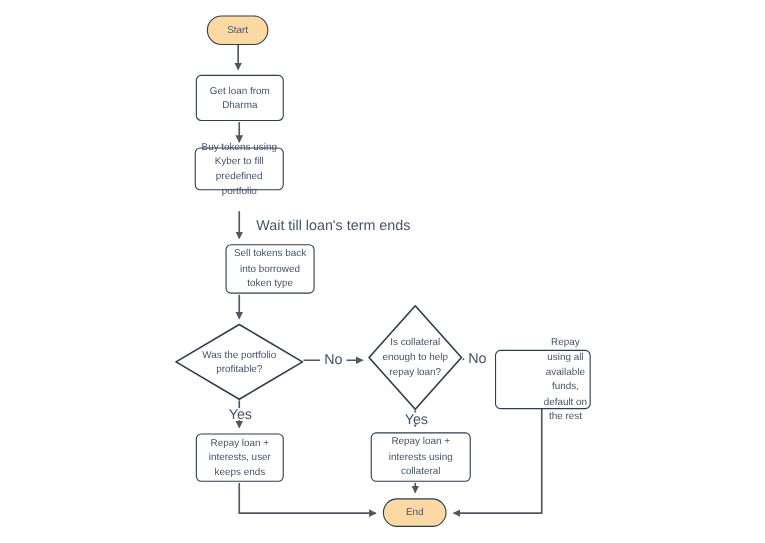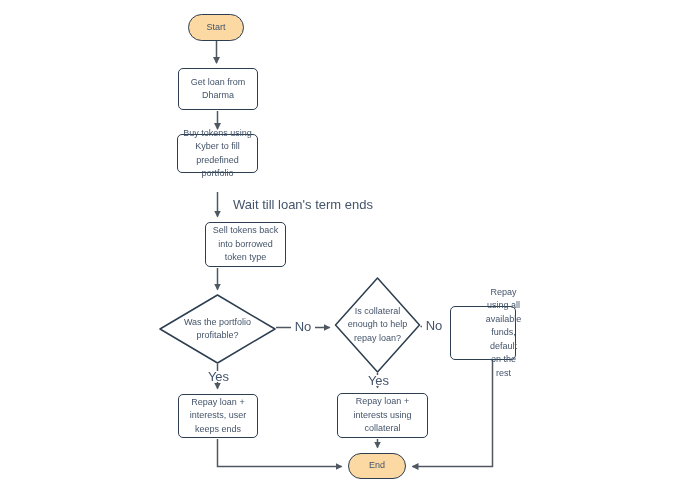--- a/index.html
+++ b/index.html
@@ -47,21 +47,21 @@
     padding: 0 2px;
     white-space: nowrap;
   }
   
   .n-start           { left: 188px; top: 14px;  width: 56px; height: 27px; }
   .n-get-loan        { left: 178px; top: 68px;  width: 80px; height: 42px; }
   .n-buy-tokens      { left: 177px; top: 134px; width: 81px; height: 39px; }
   .n-sell-tokens     { left: 177px; top: 222px; width: 81px; height: 45px; margin-left: 28px; }
   .n-d1-text         { left: 171px; top: 309px; width: 93px; height: 40px; }
   .n-d2-text         { left: 344px; top: 304px; width: 67px; height: 42px; }
-  .n-repay-default   { left: 450px; top: 306px; width: 66px; height: 54px; padding-left: 43px; }
+  .n-repay-default   { left: 450px; top: 318px; width: 87px; height: 54px; padding-left: 43px; }
   .n-repay-keep      { left: 178px; top: 394px; width: 80px; height: 44px; }
   .n-repay-collat    { left: 337px; top: 393px; width: 91px; height: 45px; }
   .n-end             { left: 348px; top: 453px; width: 58px; height: 26px; }
   
   .l-wait { left: 231px; top: 199px; }
   .l-no1  { left: 291px; top: 321px; width: 20px; }
   .l-no2  { left: 422px; top: 320px; width: 20px; }
   .l-yes1 { left: 204px; top: 371px; width: 25px; }
   .l-yes2 { left: 364px; top: 375px; width: 25px; }
 </style>

